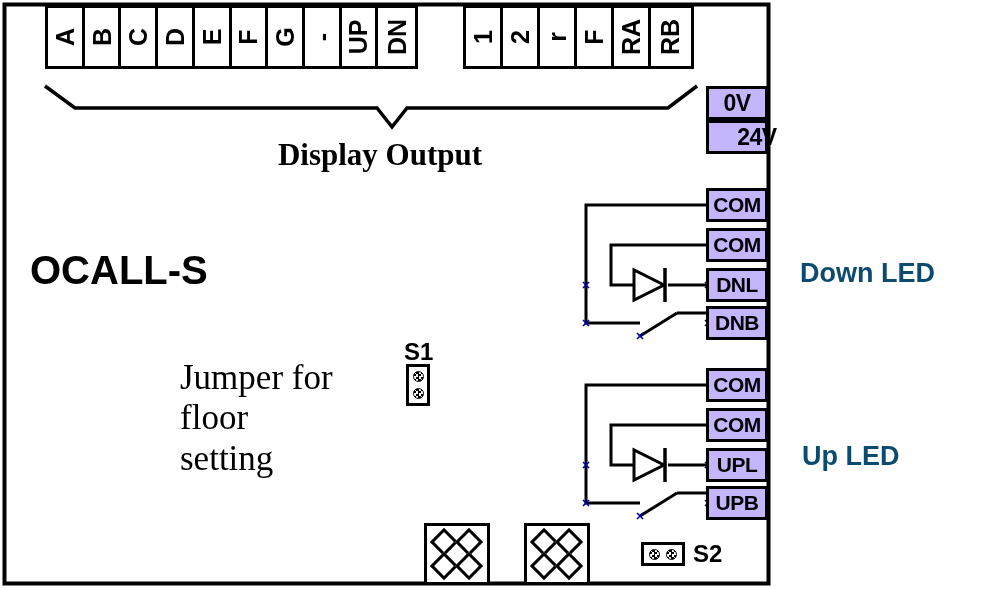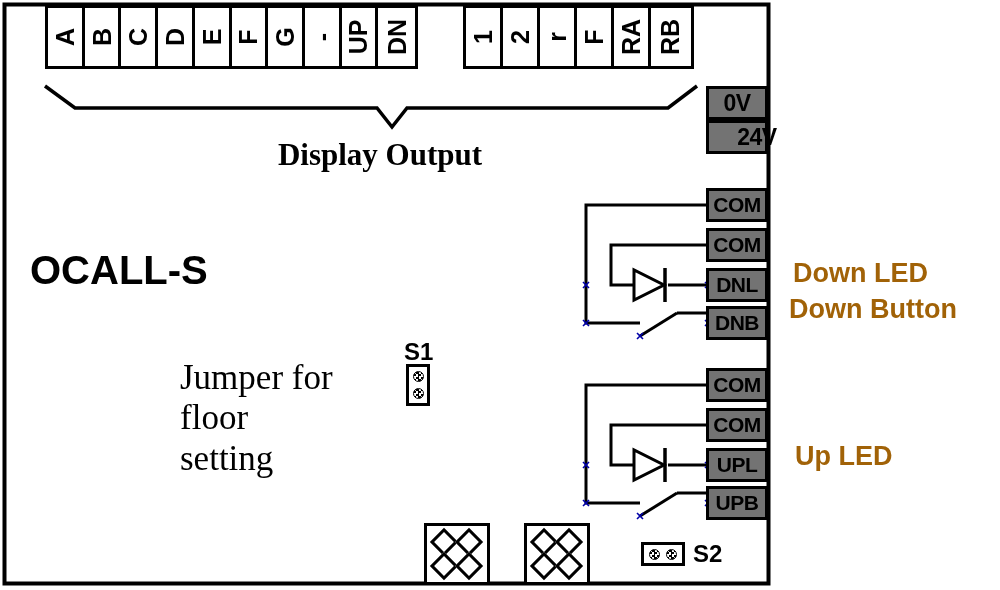--- a/index.html
+++ b/index.html
@@ -62,42 +62,43 @@
   .term-cell.dash .lbl {
     font-size: 25px;
     font-weight: bold;
   }
 
   
   .rterm {
     position: absolute;
     box-sizing: border-box;
     border: 3px solid #000;
-    background: #737373;
+    background: #c4b5fd;
     width: 62px;
     height: 34px;
     display: flex;
     align-items: center;
     justify-content: center;
     font-family: "Liberation Sans", sans-serif;
     font-weight: bold;
     font-size: 23px;
     color: #000;
     letter-spacing: -0.5px;
   }
   .rterm.small { font-size: 21px; }
 
   
   .side-label {
     position: absolute;
     font-family: "Liberation Sans", sans-serif;
     font-weight: bold;
     font-size: 27px;
-    color: #a16207;
+    color: #0c4a6e;
     white-space: nowrap;
+    margin-left: 7px;
   }
   #board-title {
     position: absolute;
     left: 30px;
     top: 248px;
     font-family: "Liberation Sans", sans-serif;
     font-weight: bold;
     font-size: 40px;
     letter-spacing: 0px;
     color: #000;
@@ -293,21 +294,20 @@
       <span>COM</span>
     </div>
   <div class="rterm small" style="left:706px; top:268px;">
       <span>DNL</span>
     </div>
   <div class="rterm small" style="left:706px; top:306px;">
       <span>DNB</span>
     </div>
 
   <div class="side-label" style="left:793px; top:258px;">Down LED</div>
-  <div class="side-label" style="left:789px; top:294px;">Down Button</div>
 
   <div class="rterm small" style="left:706px; top:368px;">
       <span>COM</span>
     </div>
   <div class="rterm small" style="left:706px; top:408px;">
       <span>COM</span>
     </div>
   <div class="rterm small" style="left:706px; top:448px;">
       <span>UPL</span>
     </div>

